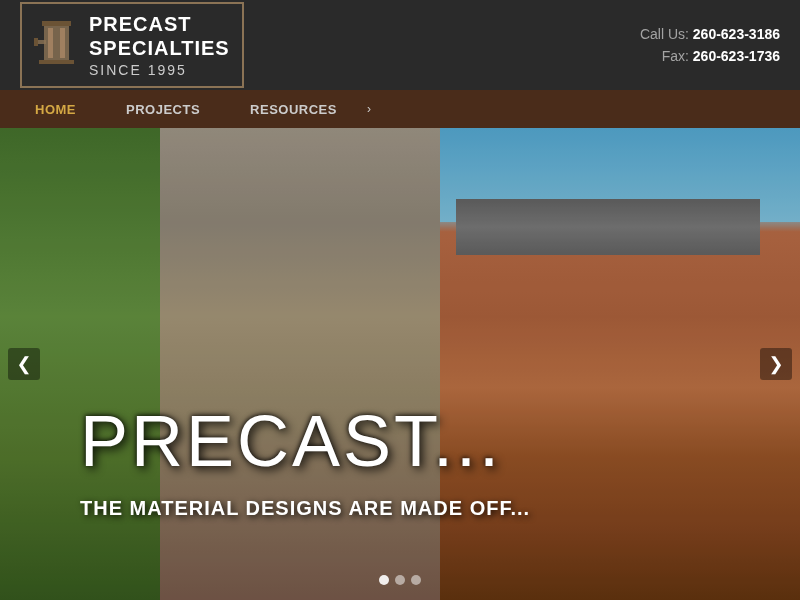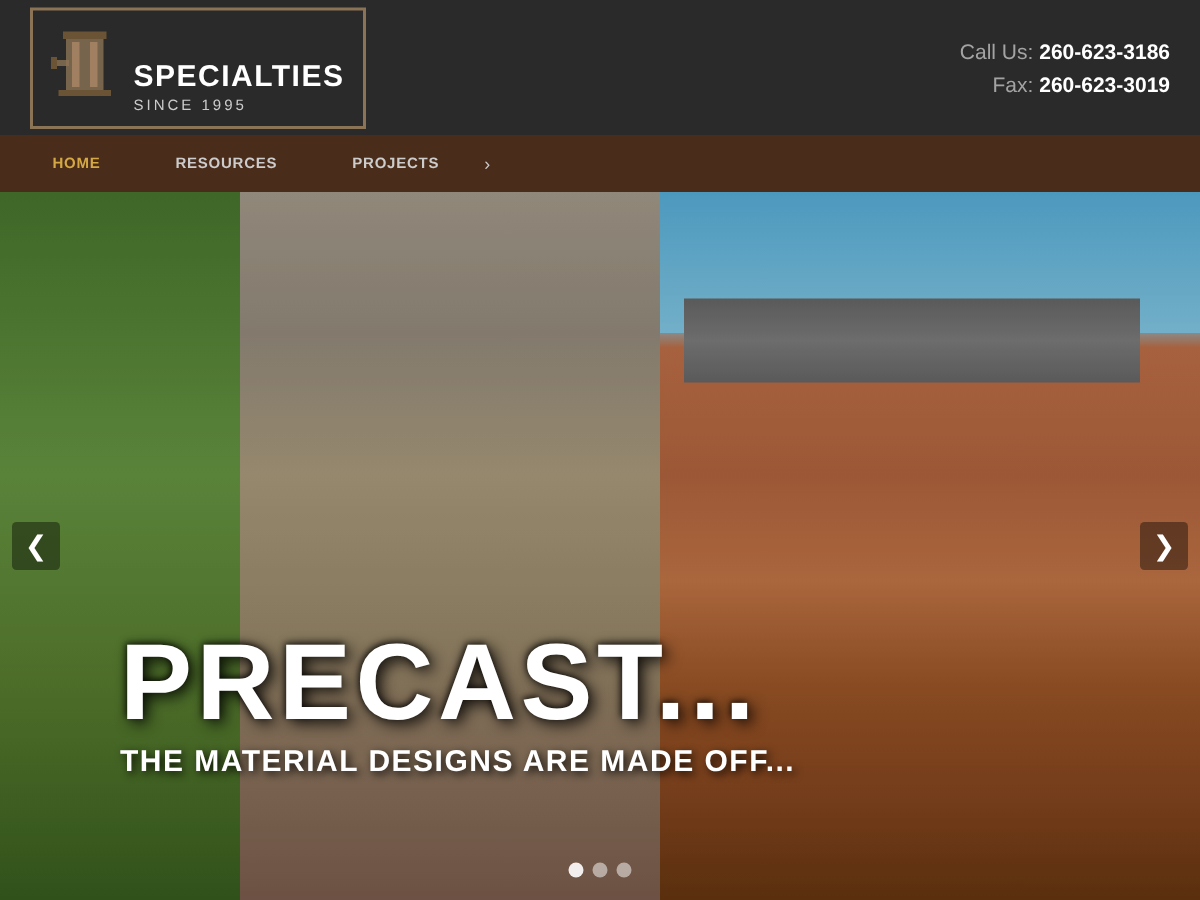--- a/index.html
+++ b/index.html
@@ -35,21 +35,21 @@
     .logo-text .company-name {
       font-size: 20px;
       font-weight: bold;
       text-transform: uppercase;
       letter-spacing: 1px;
       line-height: 1.2;
       color: #ffffff;
     }
 
     .logo-text .since {
-      font-size: 10px;
+      font-size: 14px;
       color: #cccccc;
       letter-spacing: 2px;
       text-transform: uppercase;
       margin-top: 2px;
     }
 
     .contact-info {
       text-align: right;
       color: #cccccc;
       font-size: 14px;
@@ -71,21 +71,21 @@
       display: flex;
       align-items: center;
       height: 38px;
       padding: 0 10px;
     }
 
     .nav-item {
       color: #cccccc;
       text-decoration: none;
       padding: 0 25px;
-      font-size: 10px;
+      font-size: 13px;
       font-weight: bold;
       text-transform: uppercase;
       letter-spacing: 0.5px;
       height: 34px;
       display: flex;
       align-items: center;
       cursor: pointer;
     }
 
     .nav-item.active {
@@ -126,34 +126,34 @@
     .hero-text {
       position: absolute;
       bottom: 80px;
       left: 80px;
       color: white;
       text-shadow: 2px 2px 8px rgba(0,0,0,0.8);
     }
 
     .hero-title {
       font-size: 72px;
-      font-weight: 700;
+      font-weight: 400;
       text-transform: uppercase;
       letter-spacing: 3px;
       line-height: 1;
       color: #ffffff;
       text-shadow: 3px 3px 10px rgba(0,0,0,0.9), -1px -1px 4px rgba(0,0,0,0.7);
     }
 
     .hero-subtitle {
       font-size: 20px;
       font-weight: bold;
       text-transform: uppercase;
       letter-spacing: 1px;
-      margin-top: 6px;
+      margin-top: 20px;
       color: #ffffff;
       text-shadow: 2px 2px 6px rgba(0,0,0,0.9);
     }
 
     
     .slider-arrow {
       position: absolute;
       top: 50%;
       transform: translateY(-50%);
       background: rgba(0,0,0,0.4);
@@ -212,44 +212,44 @@
         <rect x="14" y="10" width="5" height="30" fill="#a08060"></rect>
         <rect x="26" y="10" width="5" height="30" fill="#a08060"></rect>
         <rect x="8" y="3" width="29" height="5" fill="#6b5335"></rect>
         <rect x="5" y="42" width="35" height="4" fill="#6b5335"></rect>
 
         <rect x="0" y="22" width="12" height="4" fill="#8b7355" opacity="0.8"></rect>
         <rect x="0" y="20" width="4" height="8" fill="#6b5335"></rect>
       </svg>
       <div class="logo-text">
         <div class="company-name">
-          <br>
+          <span>Precast</span><br>
           <span>Specialties</span>
         </div>
         <div class="since">Since 1995</div>
       </div>
     </div>
   </div>
 
   <div class="contact-info">
     <div>
       <span class="label">Call Us:</span>
       <span class="phone">260-623-3186</span>
     </div>
     <div>
       <span class="label">Fax:</span>
-      <span class="phone">260-623-3019</span>
+      <span class="phone">260-623-1736</span>
     </div>
   </div>
 </div>
 
 <nav class="nav">
   <a class="nav-item active">HOME</a>
+  <a class="nav-item">PROJECTS</a>
   <a class="nav-item">RESOURCES</a>
-  <a class="nav-item">PROJECTS</a>
   <span class="nav-arrow">›</span>
 </nav>
 
 <div class="hero">
 
   <div class="house-scene">
 
     <div style="position:absolute;top:0;left:0;width:30%;height:100%;background:linear-gradient(to bottom, #4a7a30 0%, #5a8a3a 20%, #6a9a44 40%, #5a8030 70%, #3a6020 100%);"></div>
 
     <div style="position:absolute;top:0;left:20%;width:50%;height:100%;background:linear-gradient(to bottom, #aaa090 0%, #9a9080 20%, #b0a080 40%, #a09070 60%, #907860 80%, #806050 100%);"></div>

